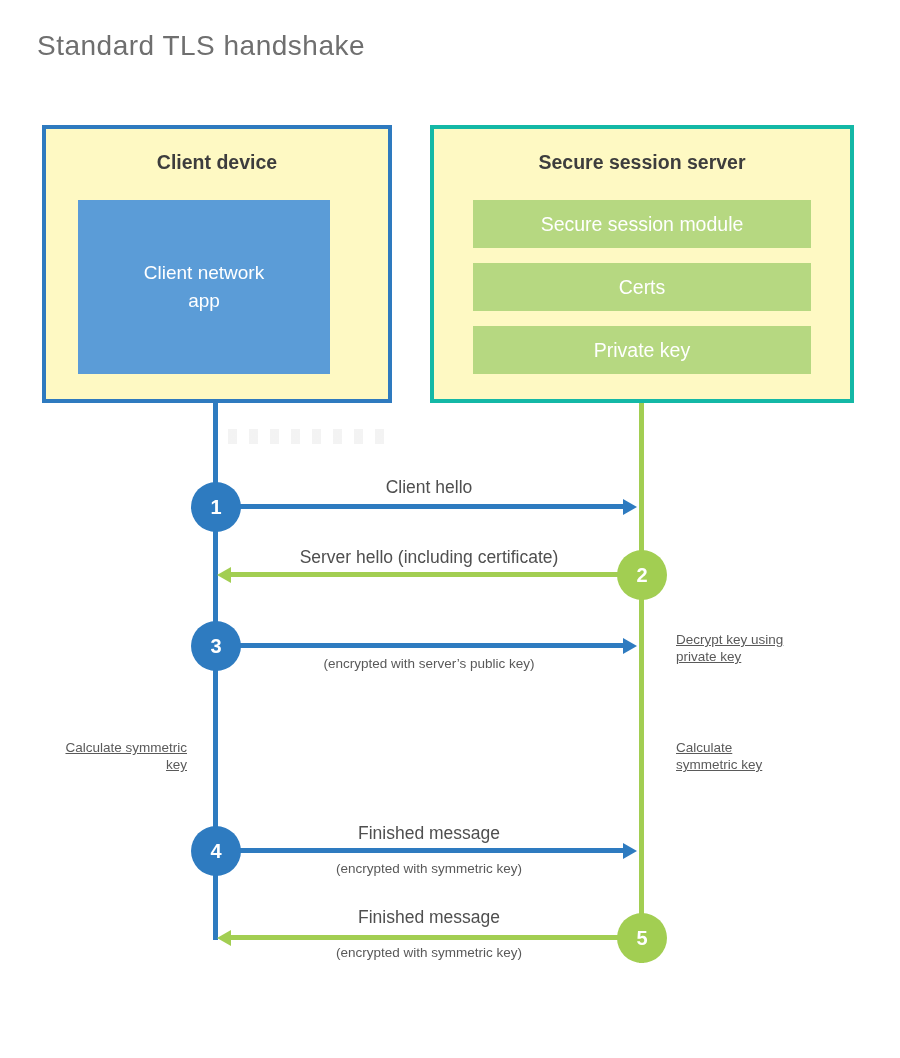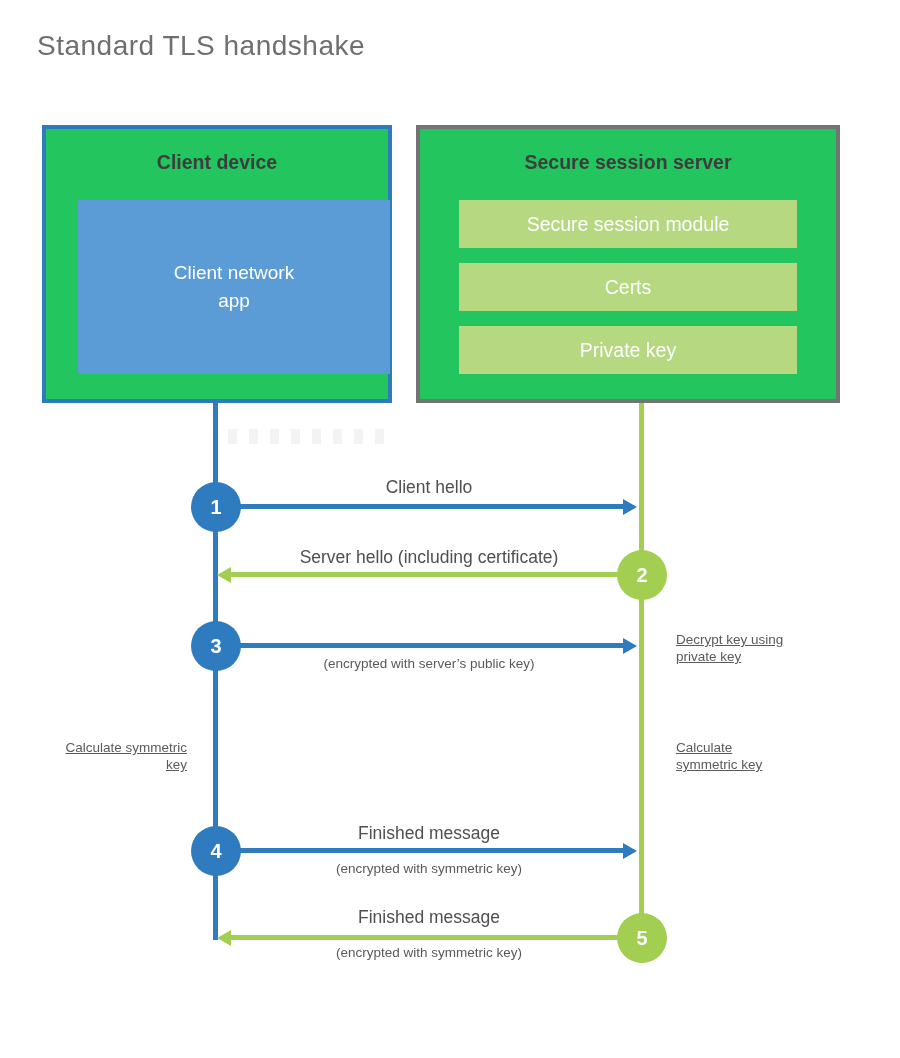--- a/index.html
+++ b/index.html
@@ -6,28 +6,28 @@
   .canvas{
     position:relative;width:900px;height:1058px;background:#ffffff;overflow:hidden;
     font-family:"Liberation Sans","DejaVu Sans",sans-serif;
   }
   .page-title{
     position:absolute;left:37px;top:30px;font-size:28px;font-weight:300;
     color:#6f6f6f;letter-spacing:0.5px;
   }
 
   
-  .actor-box{position:absolute;top:125px;height:270px;background:#22c55e;}
+  .actor-box{position:absolute;top:125px;height:270px;background:#fef9c3;}
   .client-box{left:42px;width:342px;border:4px solid #2e7abf;}
-  .server-box{left:416px;width:416px;border:4px solid #737373;}
+  .server-box{left:430px;width:416px;border:4px solid #14b8a6;}
   .actor-heading{
     margin-top:22px;text-align:center;font-size:19.5px;font-weight:bold;color:#3d3d3d;
   }
   .app-box{
-    position:absolute;left:32px;top:71px;width:312px;height:174px;background:#5b9cd7;
+    position:absolute;left:32px;top:71px;width:252px;height:174px;background:#5b9cd7;
     display:flex;align-items:center;justify-content:center;text-align:center;
     color:#ffffff;font-size:19px;line-height:1.45;
   }
   .app-box span{display:block;max-width:145px;}
   .module-bar{
     position:absolute;left:39px;width:338px;height:48px;background:#b6d881;
     display:flex;align-items:center;justify-content:center;
     color:#ffffff;font-size:19.5px;
   }
   .bar-1{top:71px}.bar-2{top:134px}.bar-3{top:197px}

